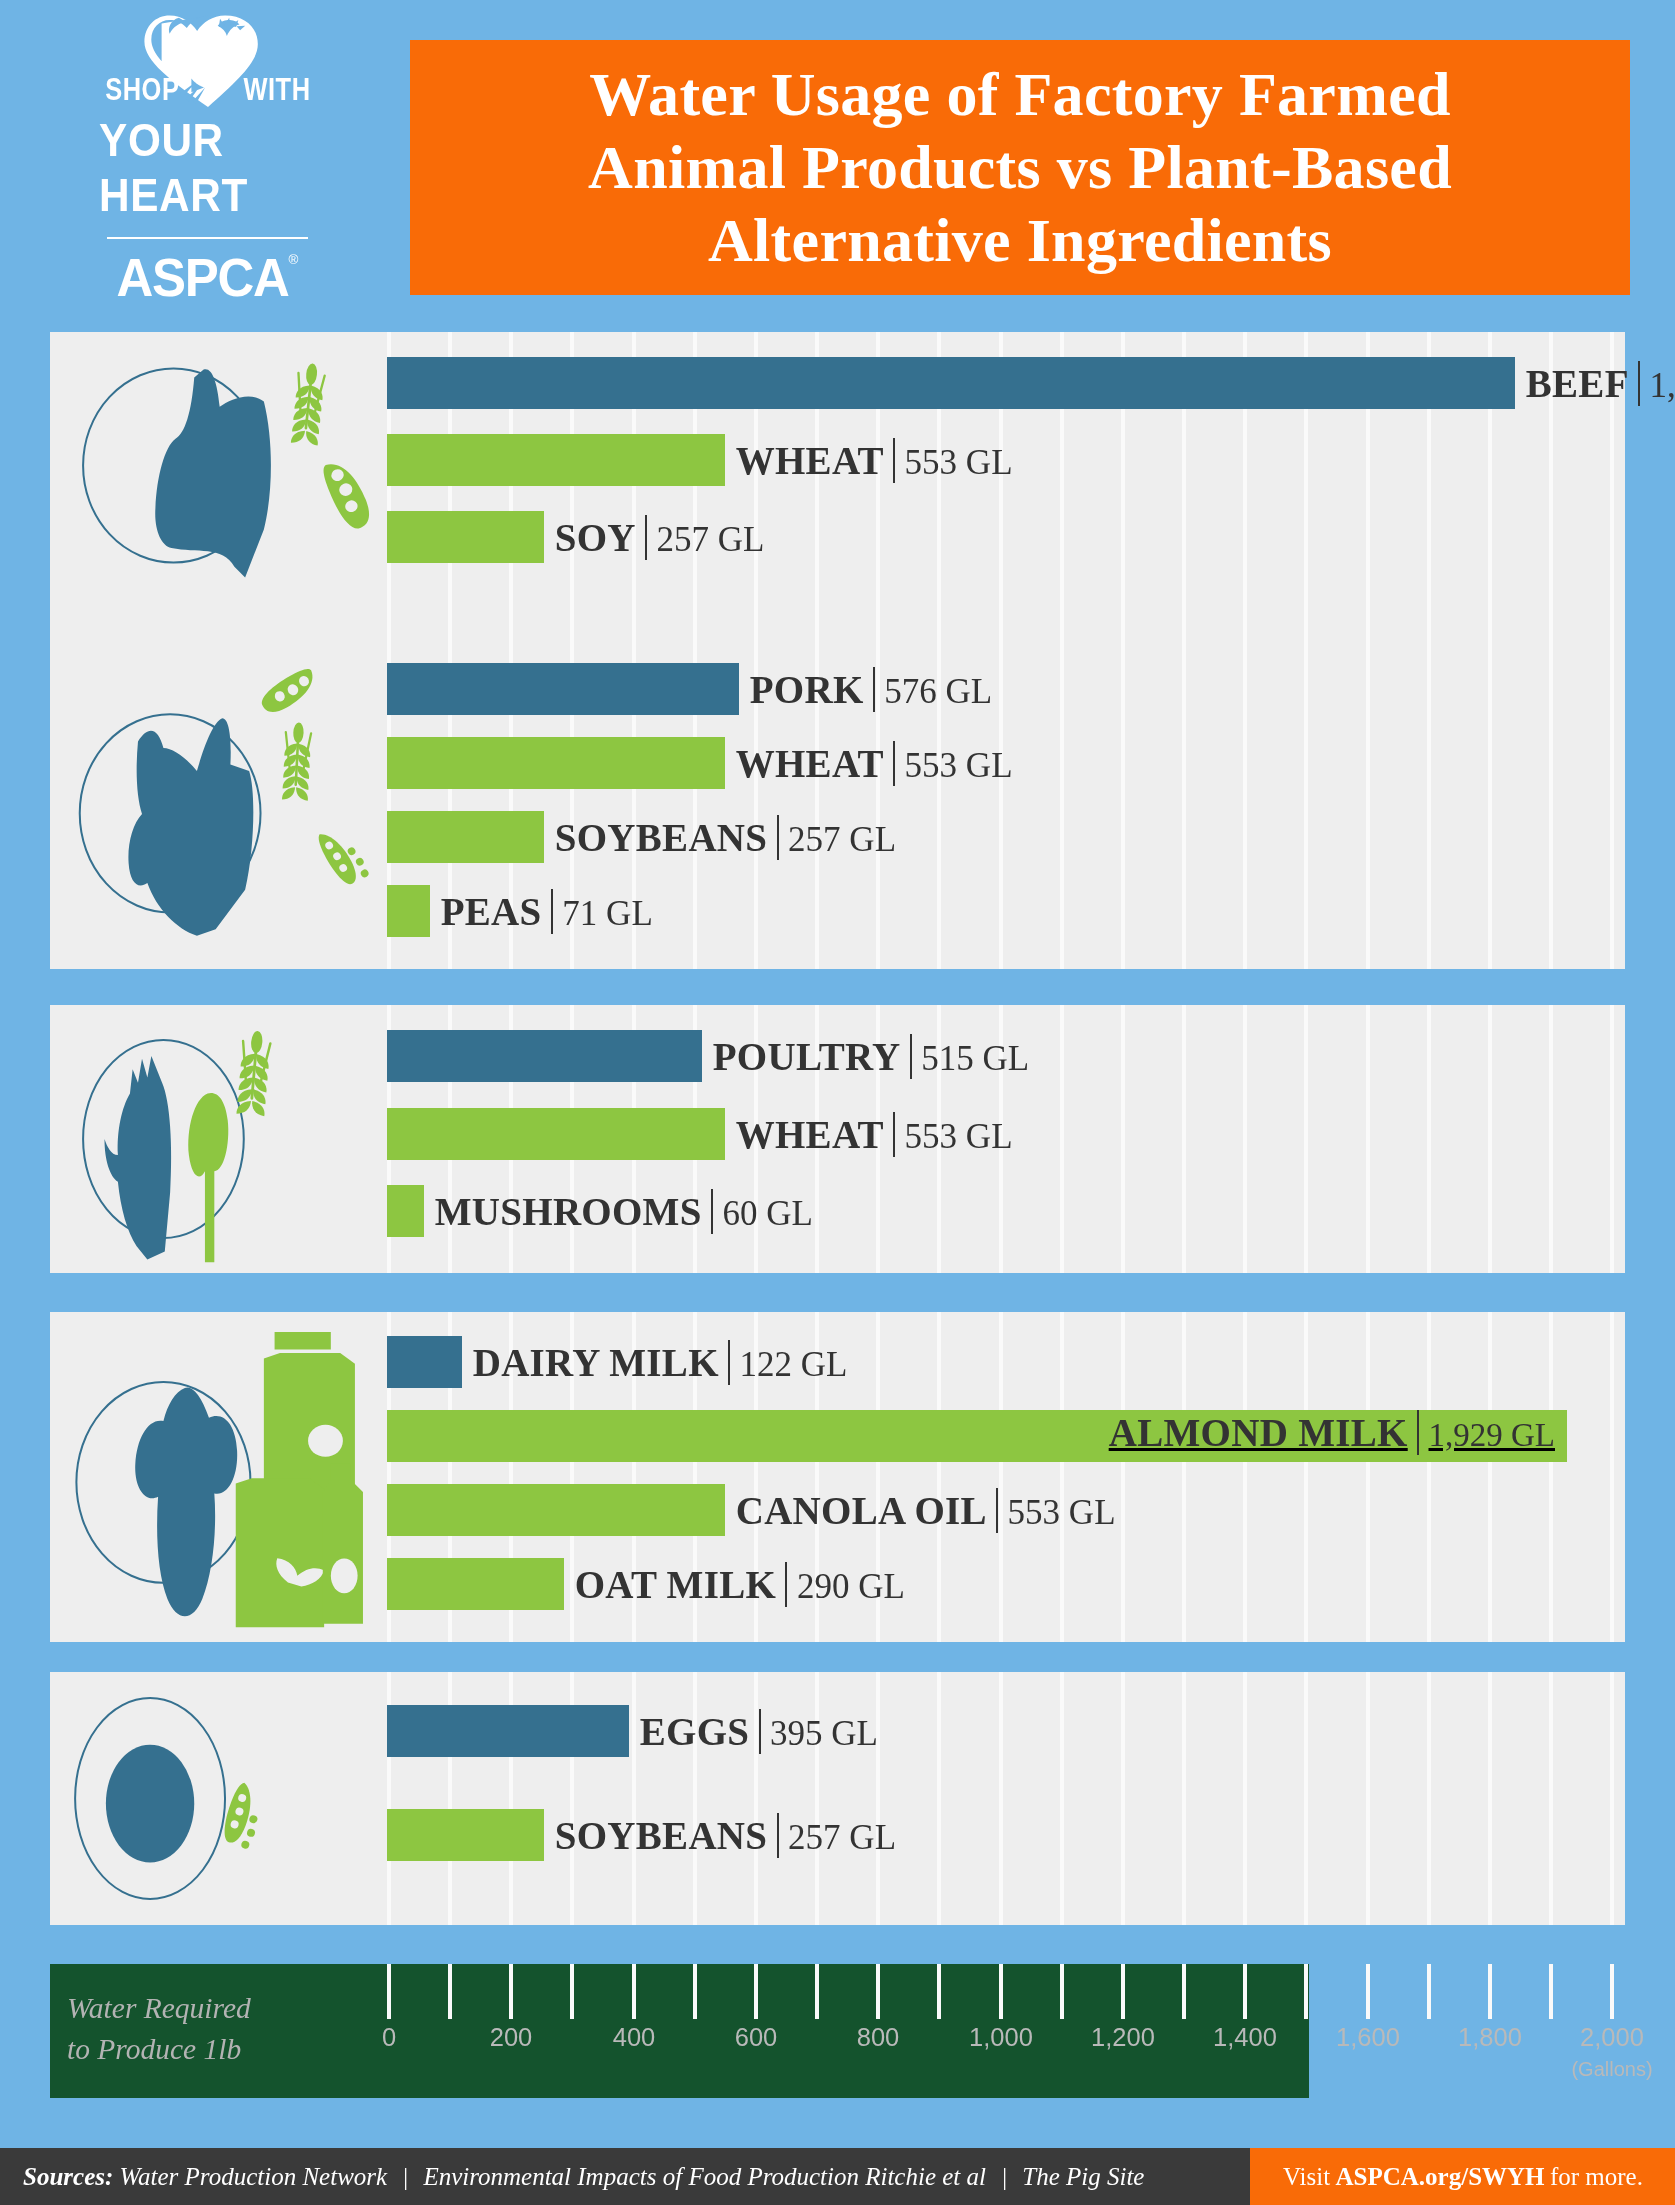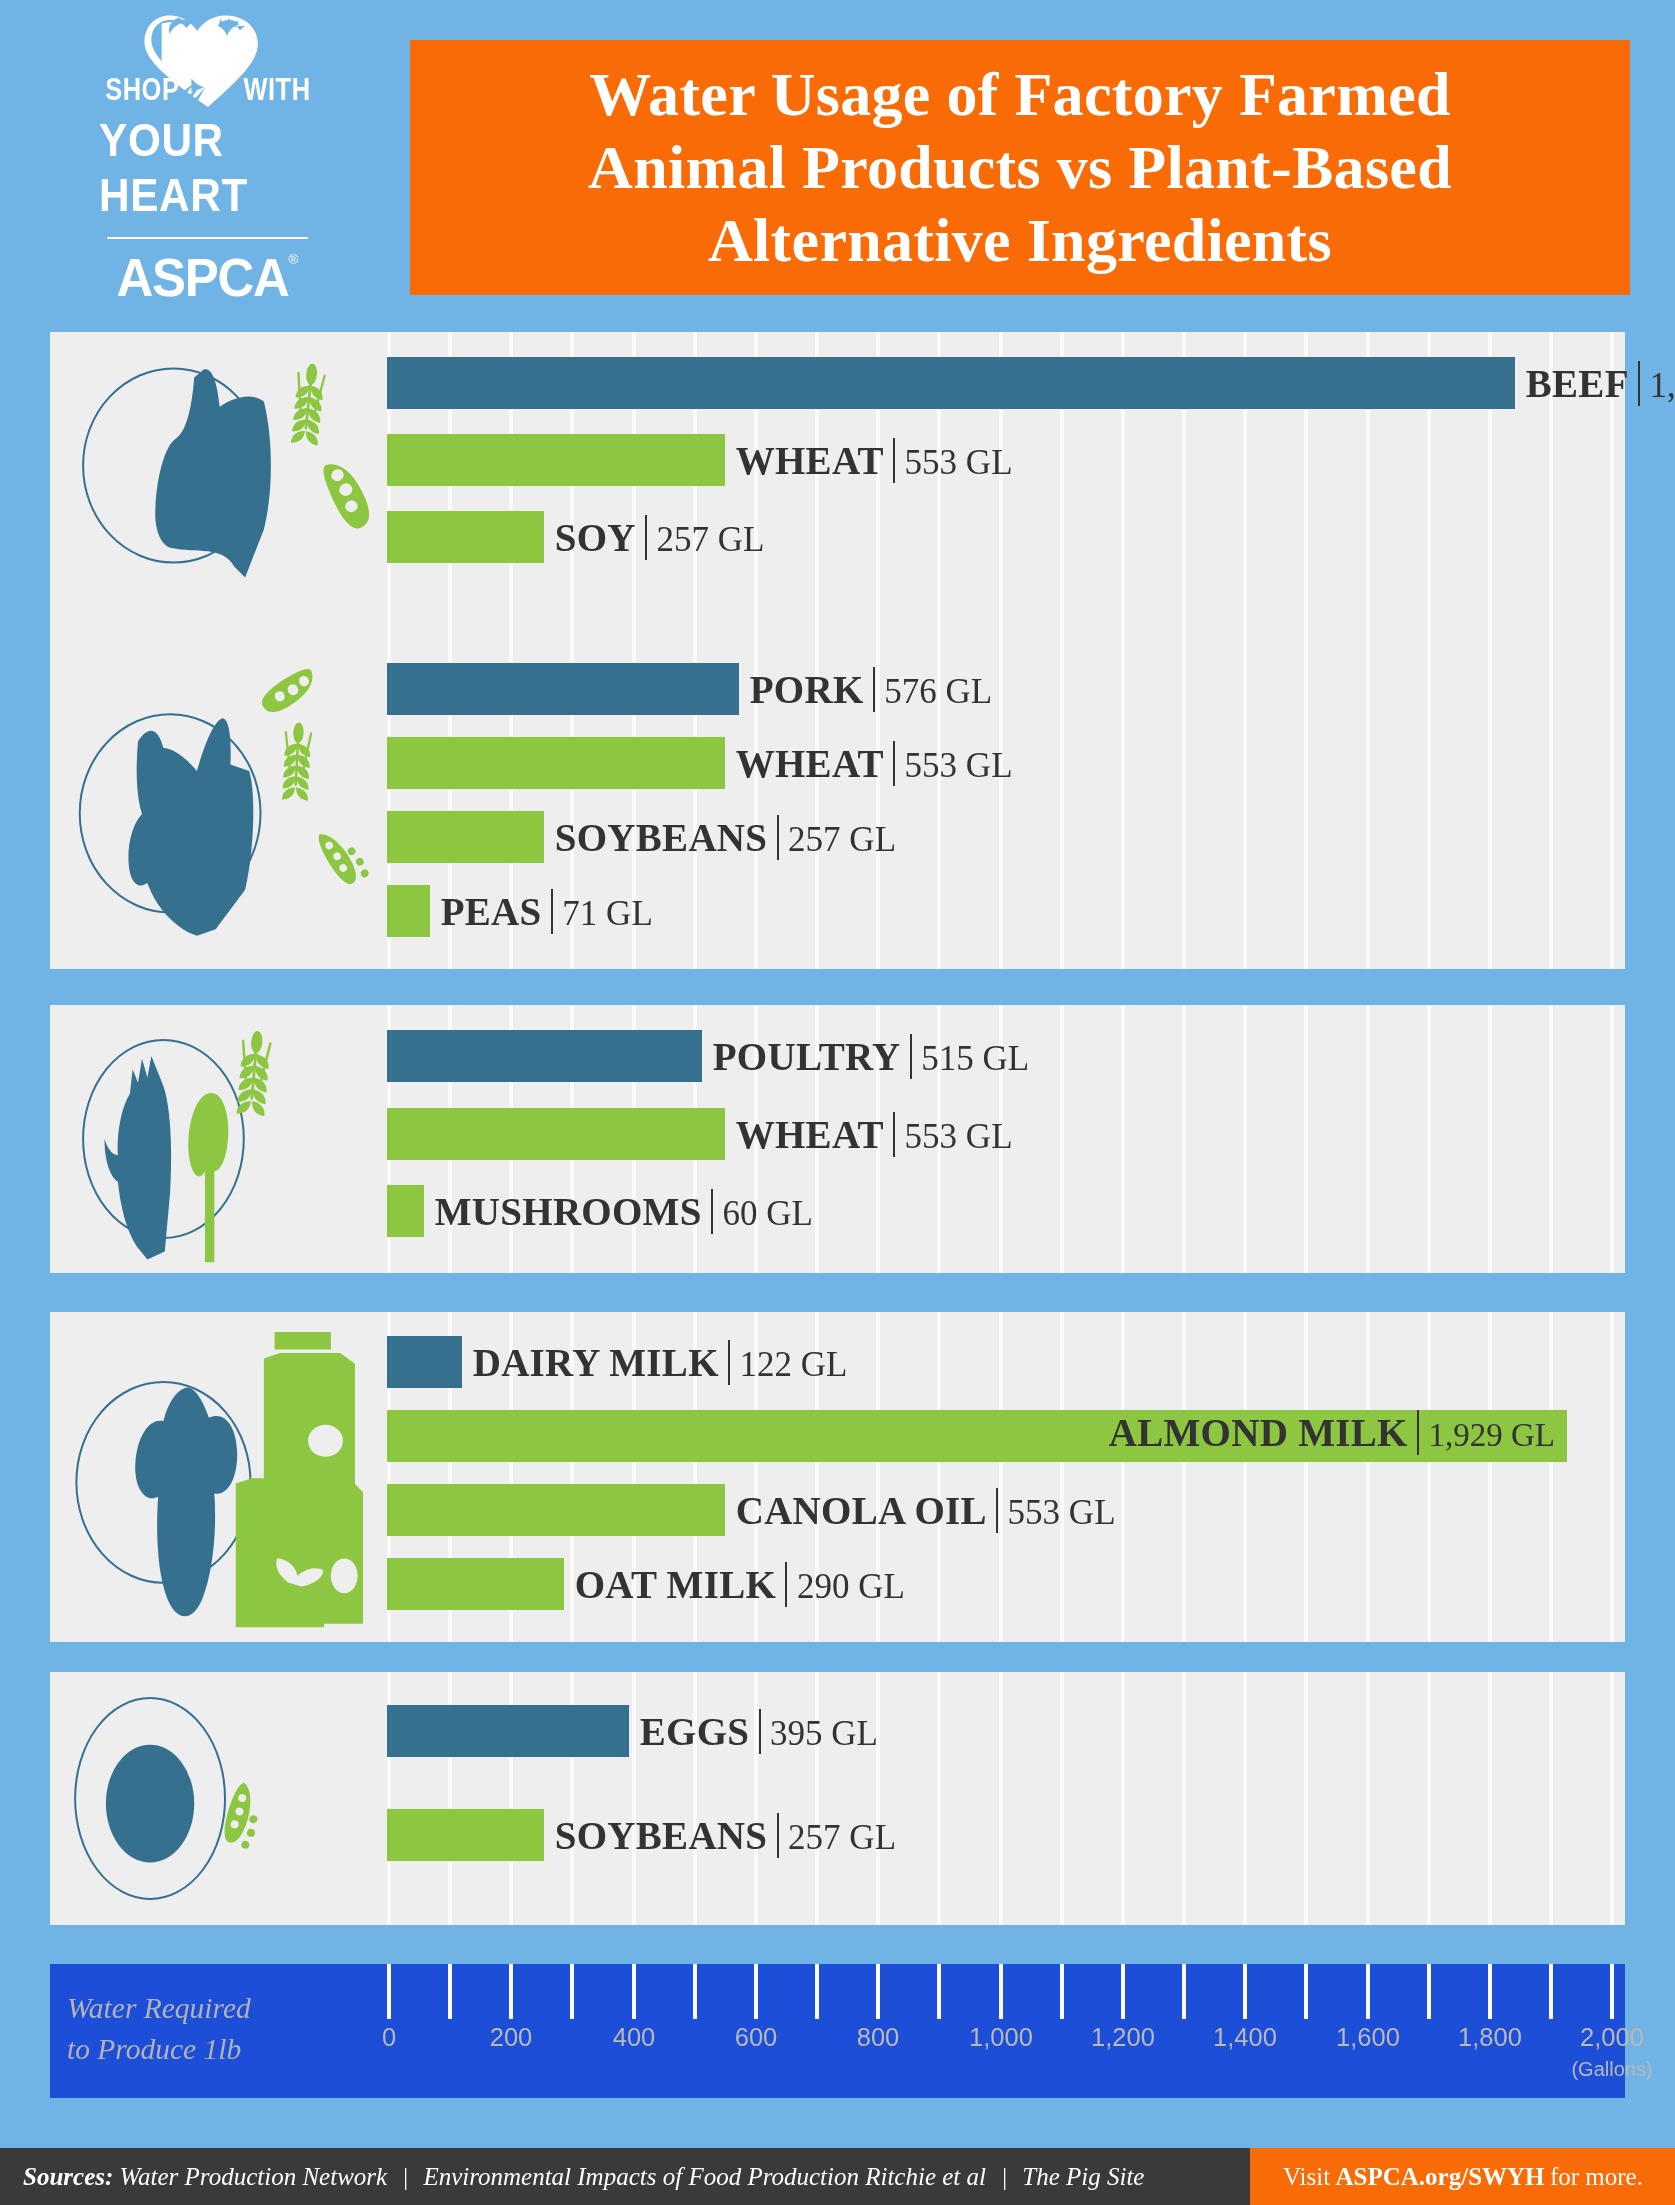--- a/index.html
+++ b/index.html
@@ -130,22 +130,22 @@
   }
   .bar-label .val {
     font-family: "Liberation Serif", serif;
     color: #333333;
   }
 
   
   .axis-panel {
     position: absolute;
     left: 50px; top: 1964px;
-    width: 1575px; height: 134px;
-    background: #1d4ed8;
+    width: 1259px; height: 134px;
+    background: #14532d;
   }
   .axis-caption {
     position: absolute;
     left: 17px; top: 24px;
     width: 302px;
     font-family: "Liberation Serif", serif;
     font-style: italic;
     font-size: 29.5px;
     line-height: 1.38;
     color: #b3b3b3;
@@ -555,21 +555,21 @@
           <div class="row" style="height: 52px; top: 24px;">
             <div class="bar animal" style="width: 75px; position: relative;"></div>
             <div class="bar-label">
               <span class="name" style="font-size: 39px;">DAIRY MILK</span>
               <span class="sep"></span>
               <span class="val" style="font-size: 35px;">122 GL</span>
             </div>
           </div>
           <div class="row" style="height: 52px; top: 98px;">
             <div class="bar plant" style="width: 1180px; position: relative;">
-              <div class="bar-label inside" style="height: 45px;">
+              <div class="bar-label inside" style="height: 45px; text-decoration: underline;">
                 <span class="name" style="font-size: 39px;">ALMOND MILK</span>
                 <span class="sep"></span>
                 <span class="val" style="font-size: 33px;">1,929 GL</span>
               </div>
             </div>
           </div>
           <div class="row" style="height: 52px; top: 172px;">
             <div class="bar plant" style="width: 338px; position: relative;"></div>
             <div class="bar-label">
               <span class="name" style="font-size: 39px;">CANOLA OIL</span>

